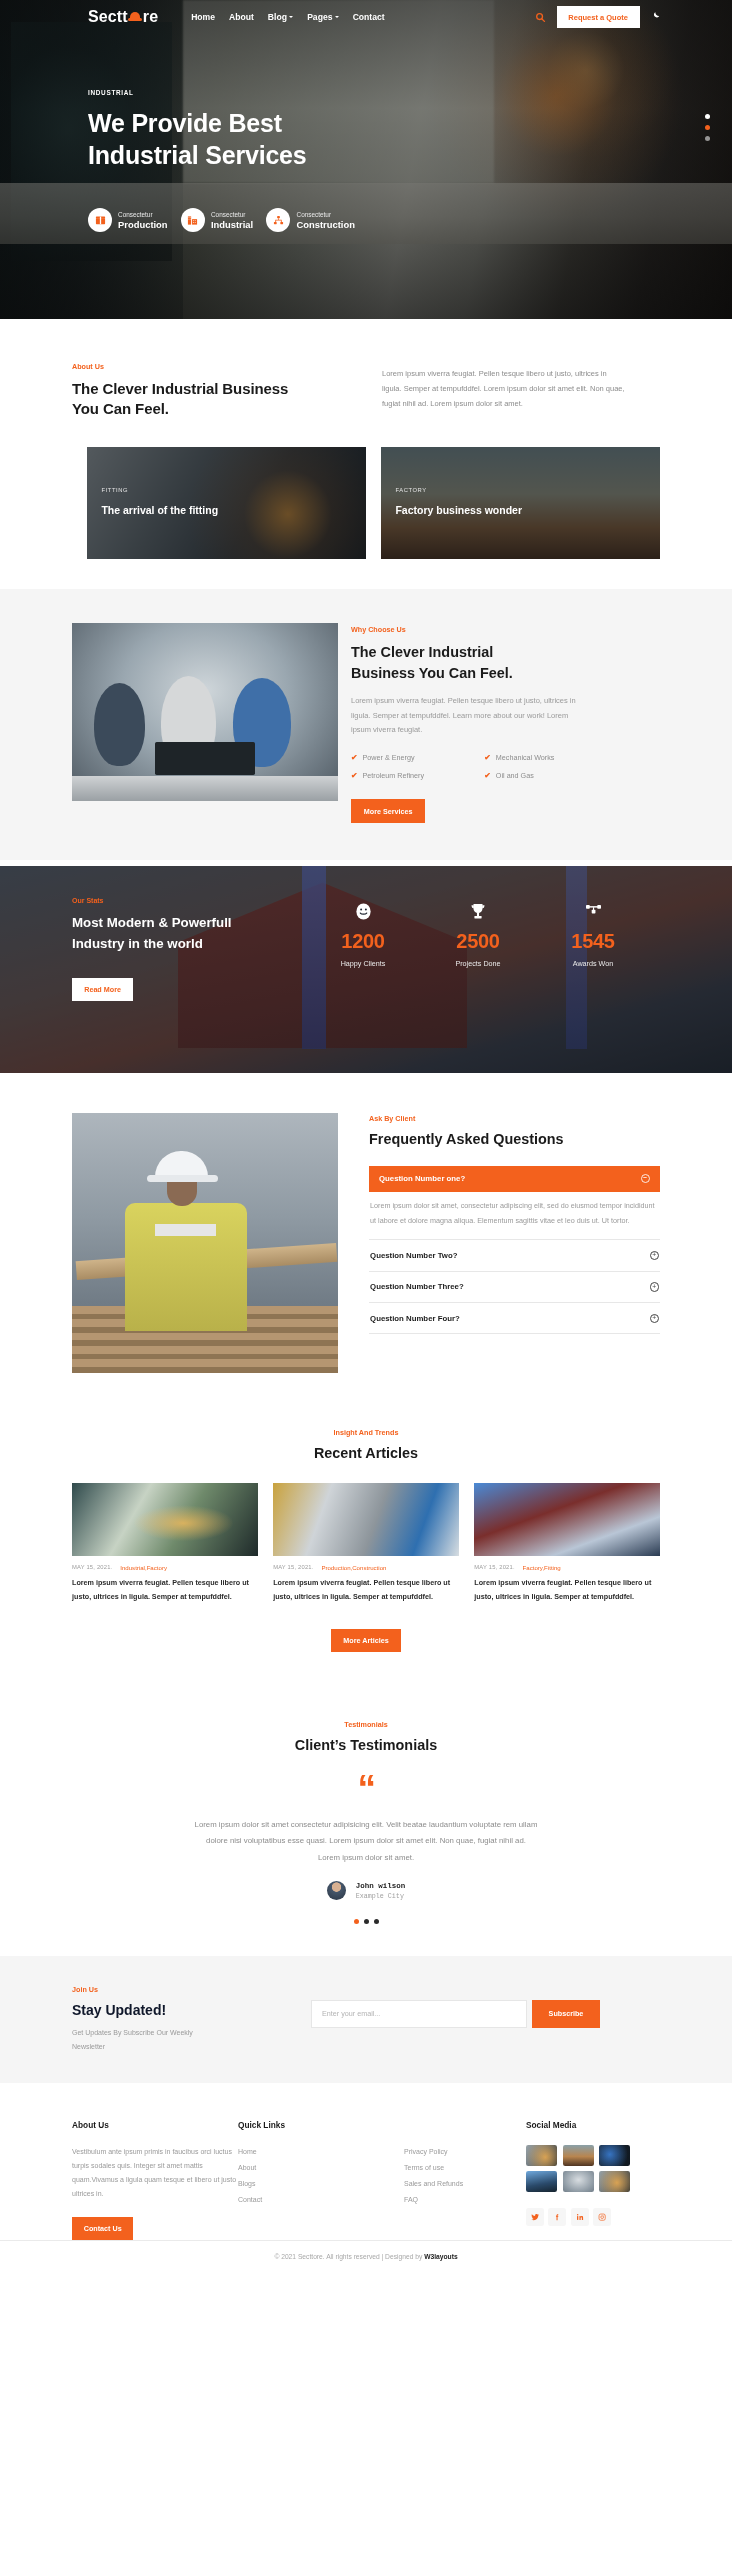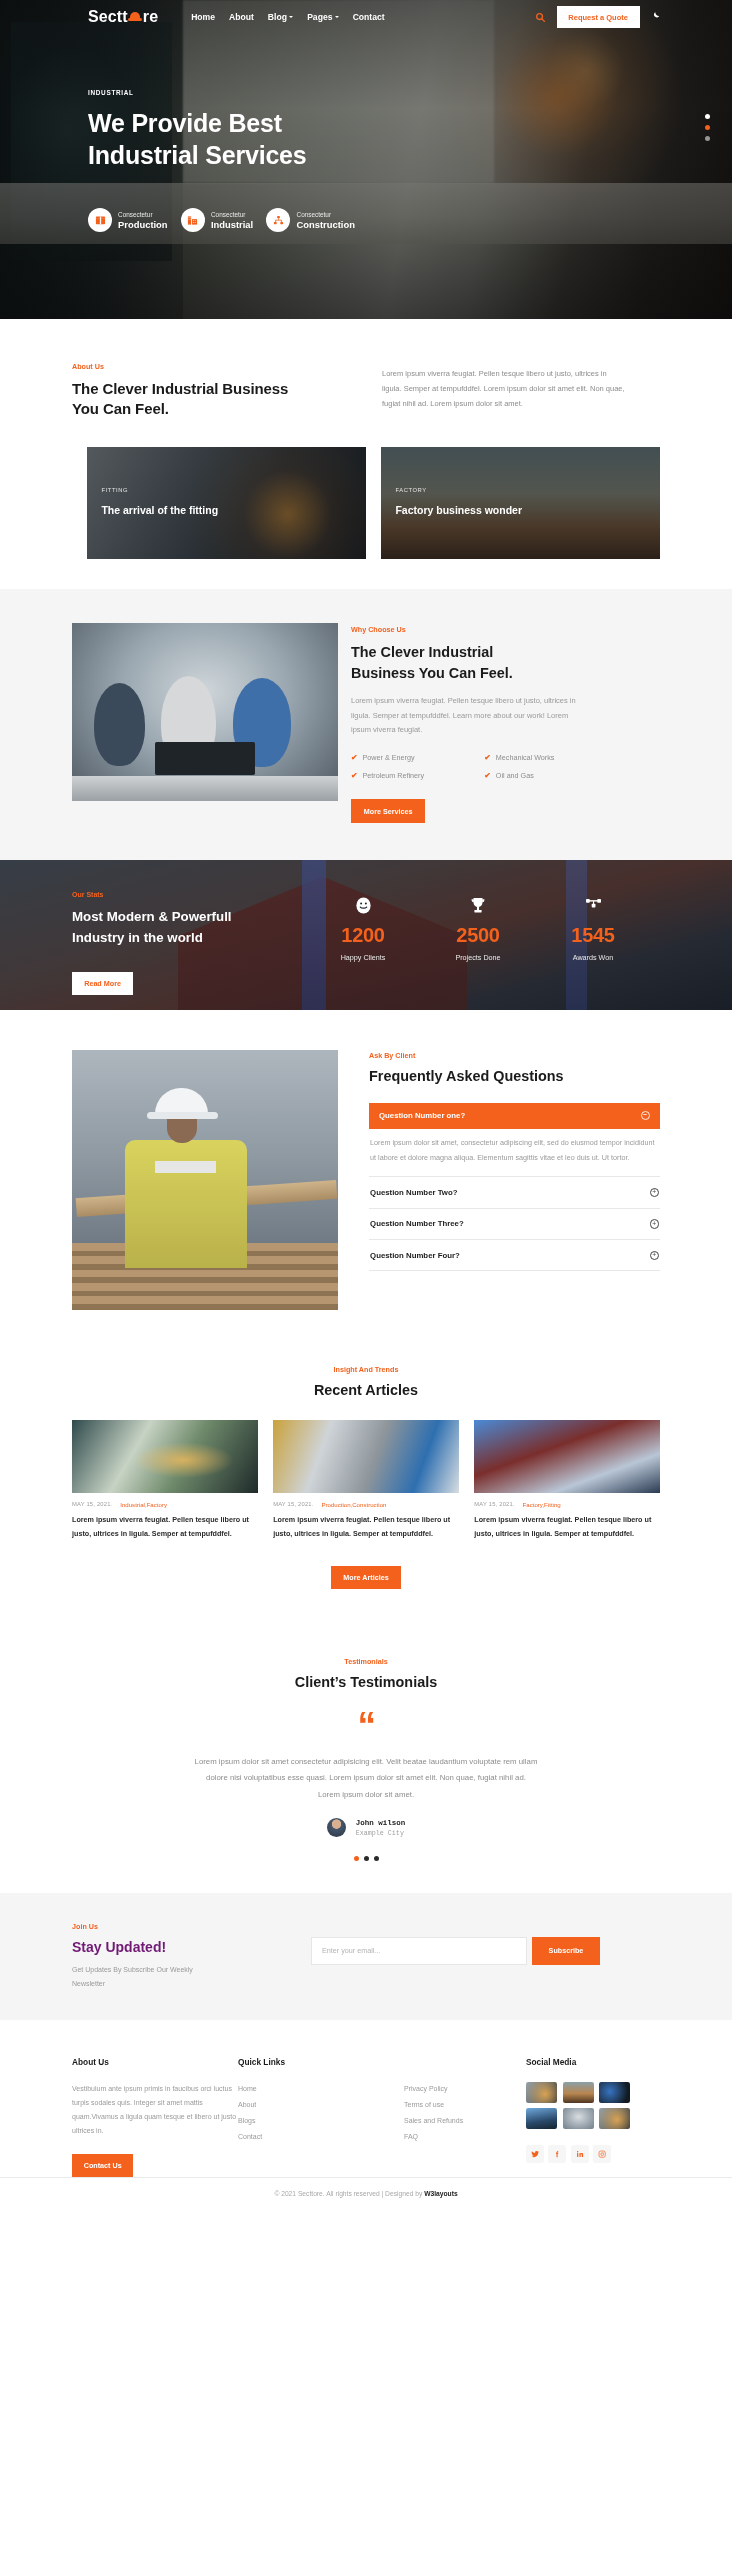--- a/index.html
+++ b/index.html
@@ -153,22 +153,23 @@
   .feat .ck { color:#f3611d; font-size:7.8px; font-weight:700; }
   .btn-orange {
     display:inline-block; background:#f3611d; color:#fff; border:none;
     padding: 7.2px 12.8px; font-size:7.2px; font-weight:800; cursor:pointer;
     font-family:"Liberation Sans", sans-serif;
   }
   .why .btn-orange { margin-top: 19px; }
 
   
   .stats {
-    position:relative; height: 150px; overflow:hidden;
+    position:relative; height: 207px; overflow:hidden;
     background: linear-gradient(165deg,#5c6570 0%, #6e5a56 35%, #7b4a3e 55%, #3a3f4a 78%, #242a33 100%);
+    margin-top: 6px;
   }
   .stats .bld { position:absolute; left:178px; top:16.6px; width:289px; height:166px;
     background: linear-gradient(170deg,#8c3c34,#5d2a26); clip-path: polygon(50% 0,100% 36%,100% 100%,0 100%,0 36%); opacity:.93; }
   .stats .glass1 { position:absolute; left:302px; top:0; width:24.4px; height:183px; background:linear-gradient(180deg,#6b7bd8,#3d4a9a); opacity:.75; }
   .stats .glass2 { position:absolute; left:566px; top:0; width:21px; height:183px; background:linear-gradient(180deg,#7183dd,#3f4c9e); opacity:.6; }
   .stats:after { content:""; position:absolute; inset:0; background:rgba(14,18,26,.48); }
   .stats-inner { position:relative; z-index:3; }
   .stats-row { display:flex; padding-top: 31px; }
   .stats-left { width: 255px; }
   .stats-kick { color:#f3611d; font-size:7px; font-weight:800; margin-bottom:7.8px; }
@@ -240,21 +241,21 @@
   .testi-name { font-size:7.5px; font-weight:800; color:#1b1b1b; text-align:left; }
   .testi-city { font-size:6.7px; color:#a0a0a0; text-align:left; margin-top:1.7px; }
   .testi-dots { display:flex; gap:5px; justify-content:center; margin-top: 19px; }
   .testi-dots i { width:5px;height:5px;border-radius:50%; background:#2b2b2b; display:block; }
   .testi-dots i.on { background:#f3611d; }
 
   
   .news { background:#f5f5f5; padding: 29px 16px 30px; }
   .news-row { display:flex; align-items:flex-start; }
   .news-left { width: 239px; }
-  .news-h2 { font-size:14px; font-weight:800; color:#701a75; margin: 2.2px 0 7.8px; }
+  .news-h2 { font-size:14px; font-weight:800; color:#0f172a; margin: 2.2px 0 7.8px; }
   .news-p { color:#9a9a9a; font-size:7px; line-height:1.95; max-width: 155px; }
   .news-form { display:flex; gap: 5px; padding-top: 14.4px; }
   .news-input {
     width: 216px; height: 28px; background:#fff; border:0.6px solid #e6e6e6;
     padding: 0 10px; font-size:7.2px; color:#333; outline:none;
     font-family:"Liberation Sans", sans-serif;
   }
   .news-input::placeholder { color:#b3b3b3; }
   .news-btn { height:28px; background:#f3611d; color:#fff; border:none; padding: 0 16.6px;
     font-size:7.2px; font-weight:800; cursor:pointer; font-family:"Liberation Sans", sans-serif; }

